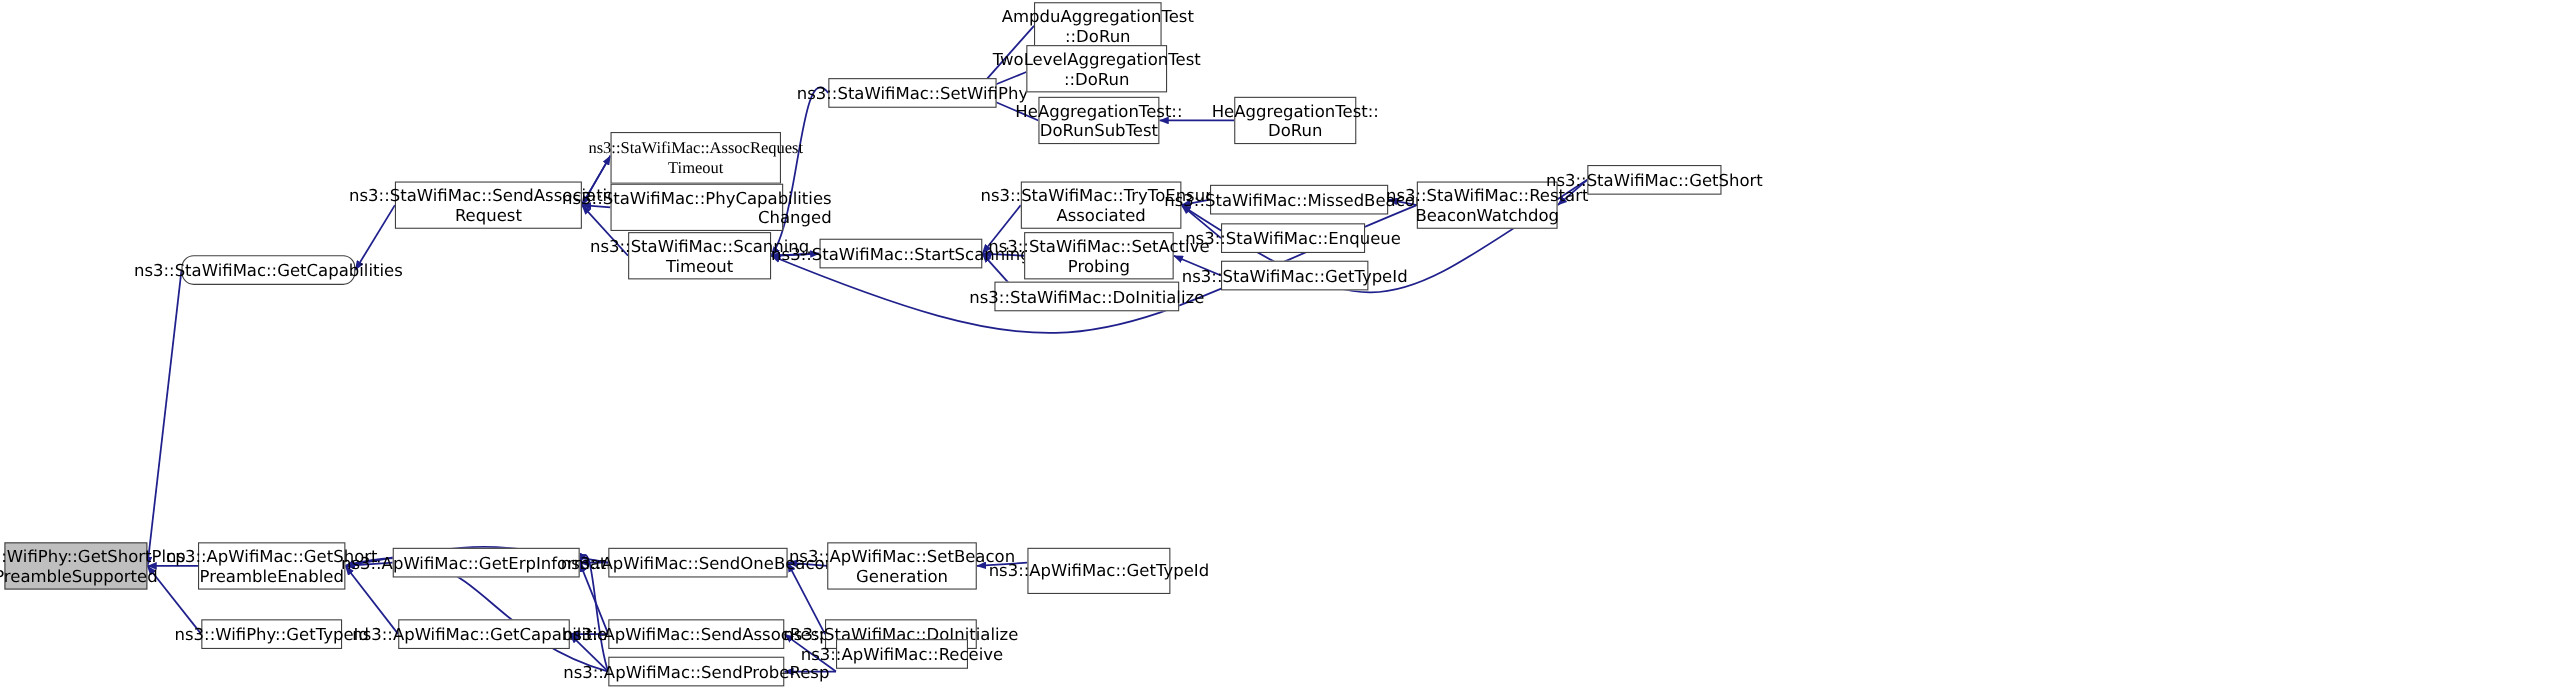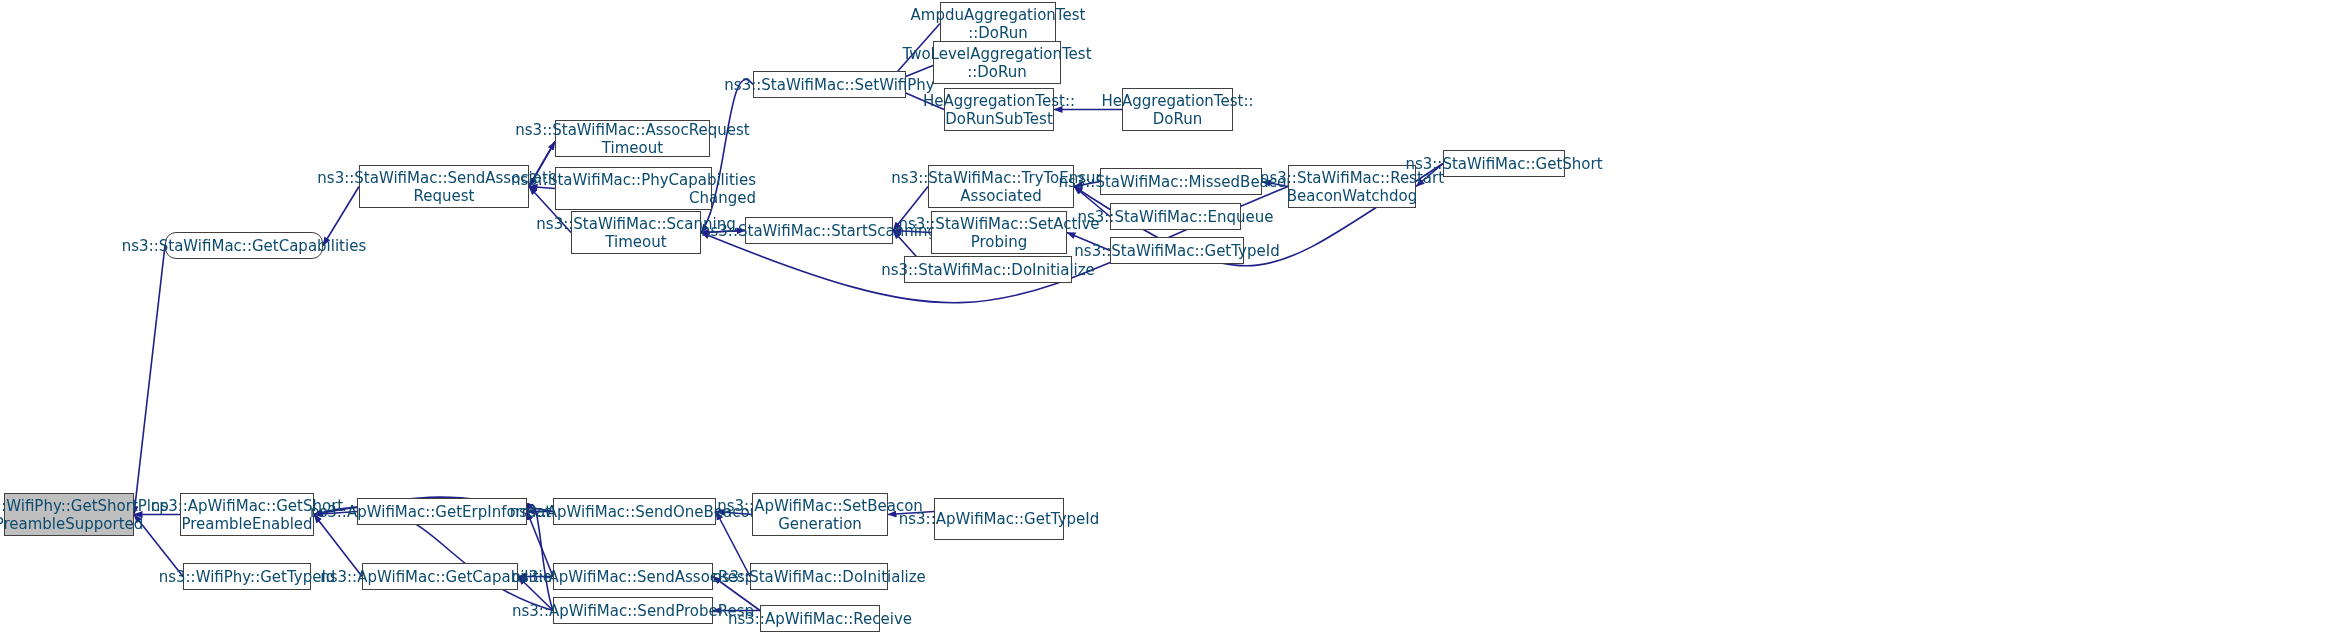--- a/index.html
+++ b/index.html
@@ -1,20 +1,20 @@
 <!DOCTYPE html>
 <html><head>
 <meta charset="utf-8">
 <style>
   html,body{margin:0;padding:0;background:#ffffff;}
   #canvas{position:relative;width:2341px;height:636px;overflow:hidden;
           font-family:"DejaVu Sans","Liberation Sans",sans-serif;}
   svg.edges{position:absolute;left:0;top:0;width:2341px;height:636px;}
   .node{position:absolute;box-sizing:border-box;border:1px solid #404040;
-        background:#ffffff;color:#0c4a6e;display:flex;align-items:center;
+        background:#ffffff;color:#000000;display:flex;align-items:center;
         justify-content:center;text-align:center;font-size:15px;line-height:18px;
         white-space:pre-line;padding:0 4px;}
   .node.root{background:#bfbfbf;border-color:#404040;}
 </style>
 </head>
 <body>
 
 <div id="canvas">
   <svg class="edges" viewBox="0 0 2341 636">
     <defs>
@@ -71,26 +71,26 @@
 PreambleEnabled</div>
       <div class="node" style="left: 183px; top: 563px; width: 128px; height: 27px;">ns3::WifiPhy::GetTypeId</div>
       <div class="node" style="left: 357px; top: 498px; width: 170px; height: 27px;">ns3::ApWifiMac::GetErpInformation</div>
       <div class="node" style="left: 362px; top: 563px; width: 156px; height: 27px;">ns3::ApWifiMac::GetCapabilities</div>
       <div class="node" style="left: 553px; top: 498px; width: 163px; height: 27px;">ns3::ApWifiMac::SendOneBeacon</div>
       <div class="node" style="left: 553px; top: 563px; width: 160px; height: 27px;">ns3::ApWifiMac::SendAssocResp</div>
       <div class="node" style="left: 553px; top: 597px; width: 160px; height: 27px;">ns3::ApWifiMac::SendProbeResp</div>
       <div class="node" style="left: 752px; top: 493px; width: 136px; height: 43px;">ns3::ApWifiMac::SetBeacon
 Generation</div>
       <div class="node" style="left: 750px; top: 563px; width: 138px; height: 27px;">ns3::StaWifiMac::DoInitialize</div>
-      <div class="node" style="left: 760px; top: 581px; width: 120px; height: 27px; margin-top: 24px;">ns3::ApWifiMac::Receive</div>
+      <div class="node" style="left: 760px; top: 581px; width: 120px; height: 27px;">ns3::ApWifiMac::Receive</div>
       <div class="node" style="left: 934px; top: 498px; width: 130px; height: 42px;">ns3::ApWifiMac::GetTypeId</div>
       <div class="node" style="left: 165px; top: 232px; width: 158px; height: 27px; border-radius: 11px;">ns3::StaWifiMac::GetCapabilities</div>
       <div class="node" style="left: 359px; top: 165px; width: 170px; height: 43px;">ns3::StaWifiMac::SendAssociation
 Request</div>
-      <div class="node" style="left: 555px; top: 120px; width: 155px; height: 37px;">ns3::StaWifiMac::AssocRequest
+      <div class="node" style="left: 555px; top: 120px; width: 155px; height: 47px; font-family: Liberation Serif, serif;">ns3::StaWifiMac::AssocRequest
 Timeout</div>
       <div class="node" style="left: 555px; top: 167px; width: 157px; height: 43px; text-align: right;">ns3::StaWifiMac::PhyCapabilities
 Changed</div>
       <div class="node" style="left: 571px; top: 211px; width: 130px; height: 43px;">ns3::StaWifiMac::Scanning
 Timeout</div>
       <div class="node" style="left: 745px; top: 217px; width: 148px; height: 27px;">ns3::StaWifiMac::StartScanning</div>
       <div class="node" style="left: 753px; top: 71px; width: 153px; height: 27px;">ns3::StaWifiMac::SetWifiPhy</div>
       <div class="node" style="left: 940px; top: 2px; width: 116px; height: 43px;">AmpduAggregationTest
 ::DoRun</div>
       <div class="node" style="left: 933px; top: 41px; width: 128px; height: 43px;">TwoLevelAggregationTest

